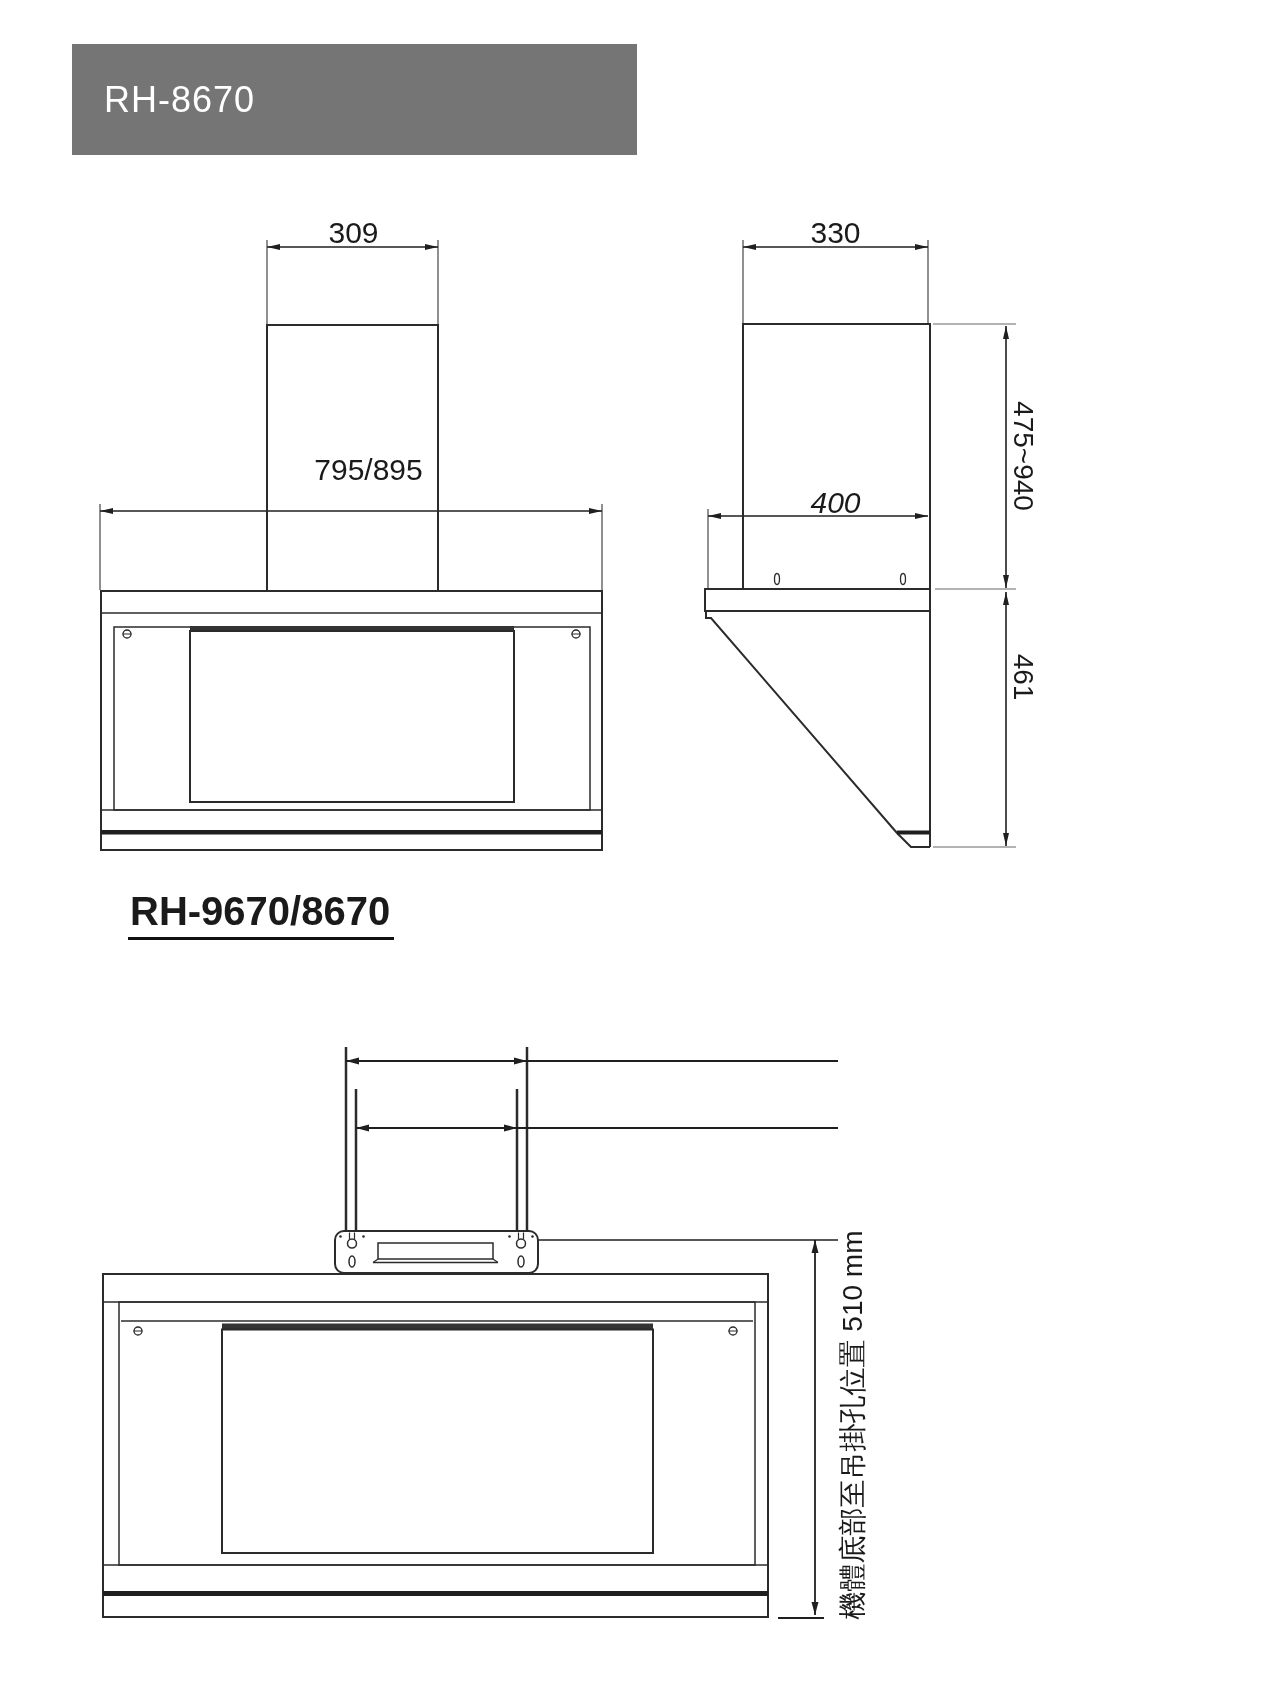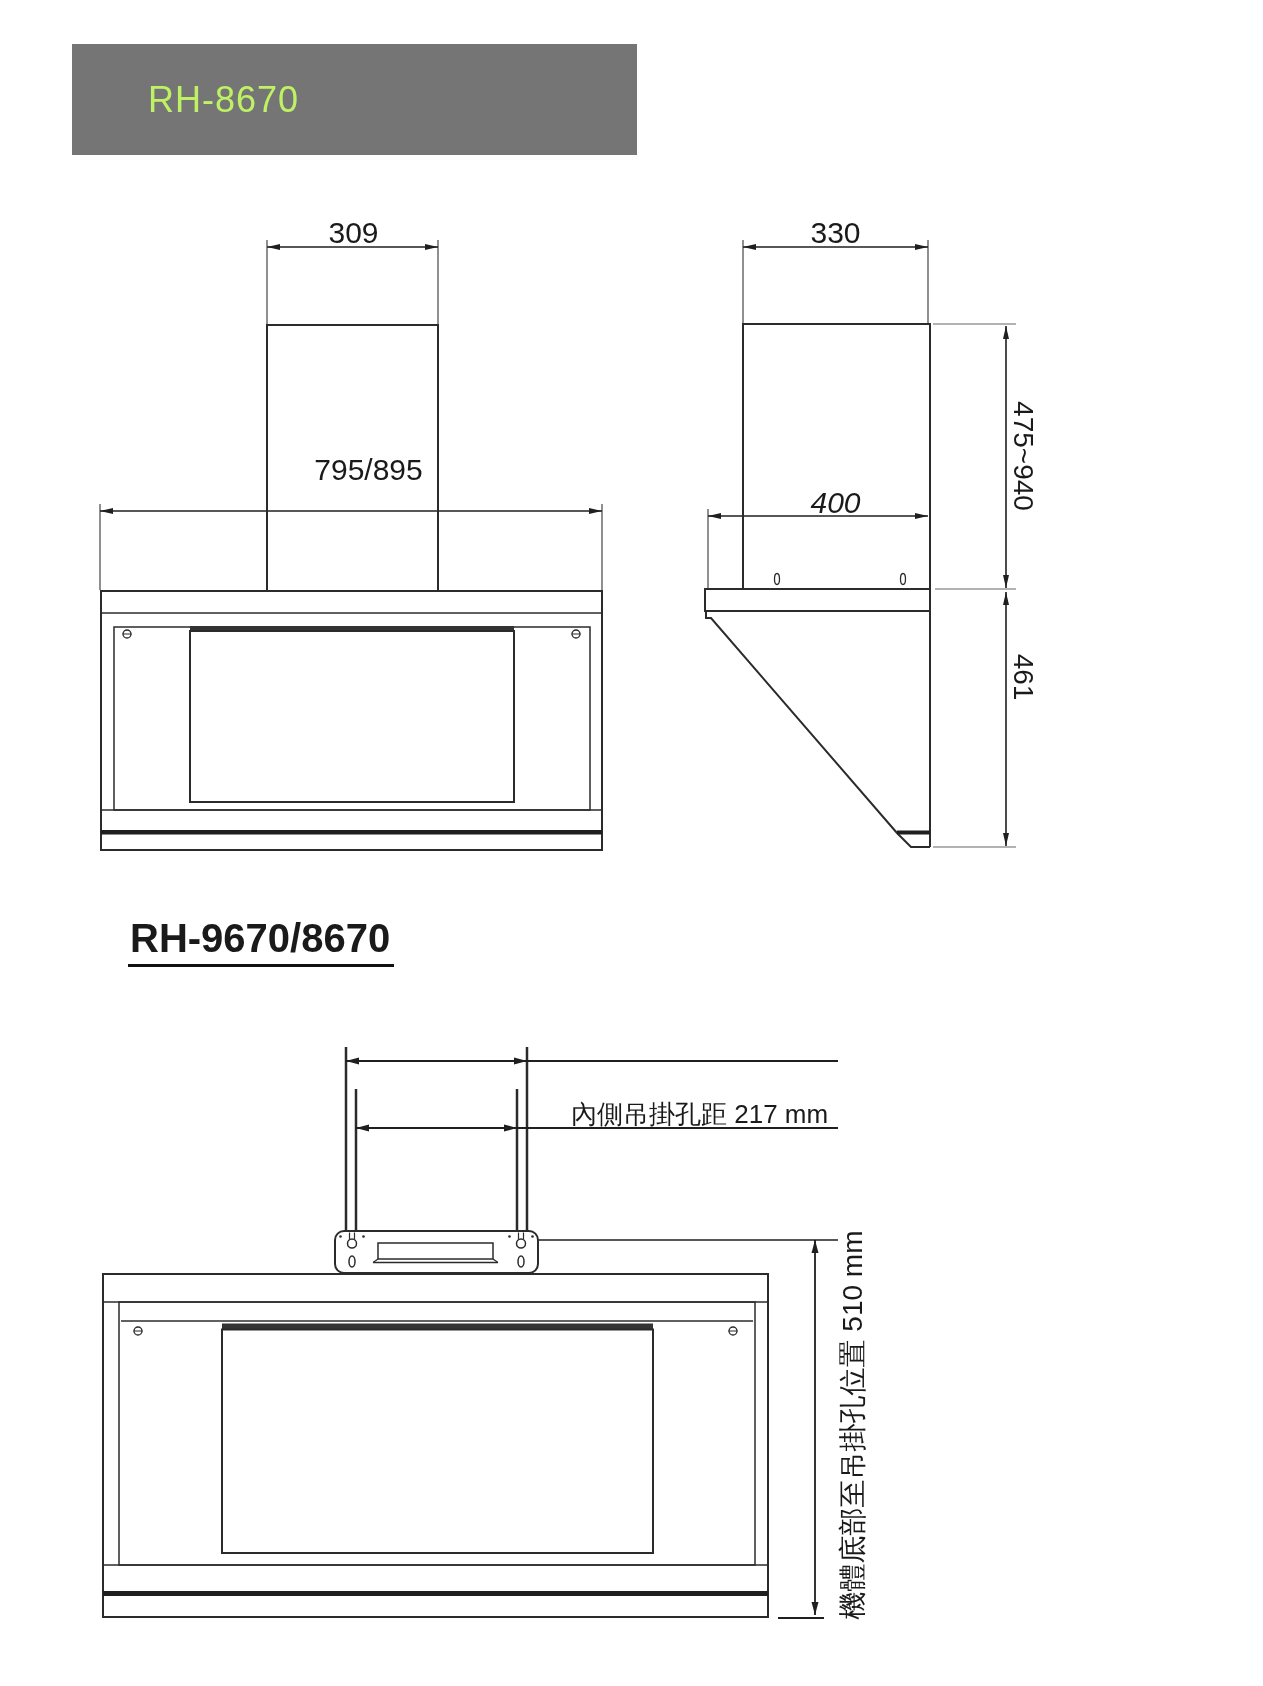--- a/index.html
+++ b/index.html
@@ -1,20 +1,20 @@
 <!DOCTYPE html>
 <html><head>
 <meta charset="utf-8">
 <style>
   html,body{margin:0;padding:0;background:#fff;}
   .page{position:relative;width:1263px;height:1686px;background:#ffffff;overflow:hidden;
         font-family:"Liberation Sans",sans-serif;color:#1a1a1a;}
   .header-bar{position:absolute;left:72px;top:44px;width:565px;height:111px;
         background:#757575;display:flex;align-items:center;}
-  .header-bar .title{color:#bef264;font-size:36px;letter-spacing:1px;padding-left:76px;}
+  .header-bar .title{color:#ffffff;font-size:36px;letter-spacing:1px;padding-left:32px;}
   .label{position:absolute;white-space:nowrap;}
   .dim-num{font-size:30px;text-align:center;}
   .dim-num-sm{font-size:28px;text-align:center;}
   .cjk{font-size:26px;}
   .rot-cw{transform:rotate(90deg);transform-origin:center center;text-align:center;}
   .rot-ccw{transform:rotate(-90deg);transform-origin:center center;text-align:center;}
   .section-label{font-size:40px;font-weight:bold;border-bottom:3px solid #111;
         padding:0 4px 3px 2px;}
   svg.drawing{position:absolute;left:0;top:0;}
 </style>
@@ -171,20 +171,19 @@
   <div class="label dim-num" style="left:267px;top:453px;width:203px;">795/895</div>
 
   <div class="label dim-num" style="left:743px;top:216px;width:185px;">330</div>
 
   <div class="label dim-num" style="left:743px;top:486px;width:185px;font-style:italic;">400</div>
 
   <div class="label dim-num-sm rot-cw" style="left:938px;top:441px;width:170px;height:30px;line-height:30px;">475~940</div>
 
   <div class="label dim-num-sm rot-cw" style="left:973px;top:662px;width:100px;height:30px;line-height:30px;">461</div>
 
-  <div class="label section-label" style="left:128px;top:889px;margin-top:27px;">RH-9670/8670</div>
+  <div class="label section-label" style="left:128px;top:889px;">RH-9670/8670</div>
 
 
-  <div class="label cjk" style="left:571px;top:1097px;">內側吊掛孔距 217 mm</div>
 
   <div class="label rot-ccw" style="left:653px;top:1409px;width:400px;height:32px;line-height:32px;font-size:28px;">機體底部至吊掛孔位置 510 mm</div>
 
 </div>
 
 </body></html>

